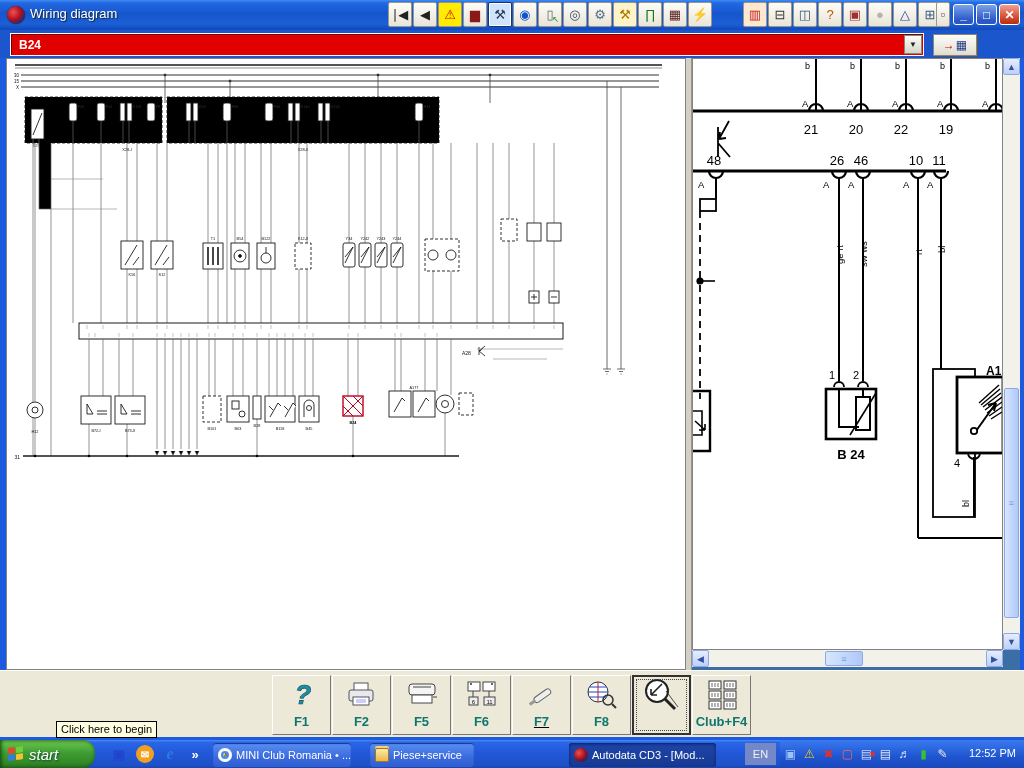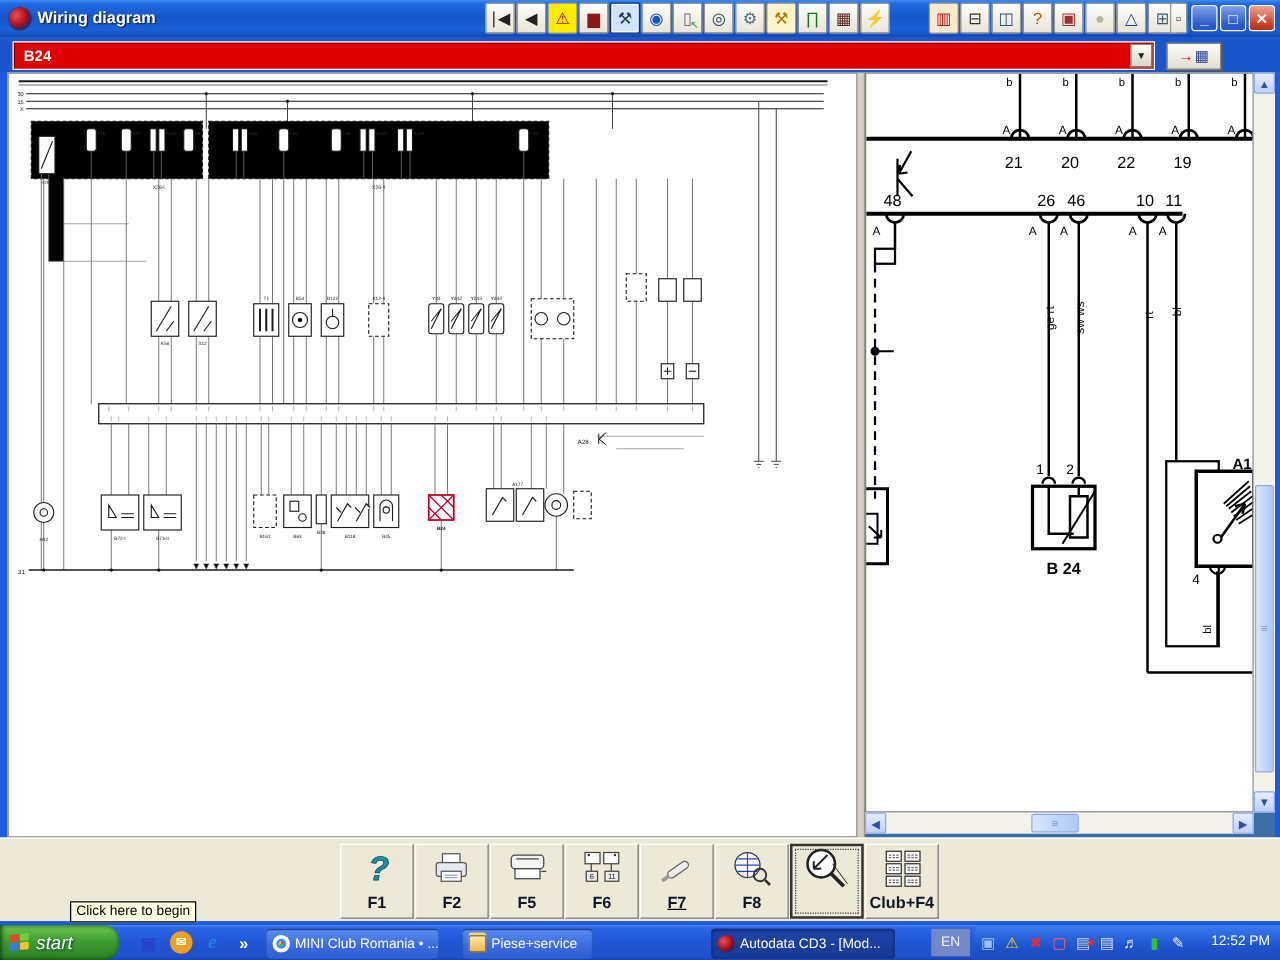--- a/index.html
+++ b/index.html
@@ -5,21 +5,21 @@
   * { margin:0; padding:0; box-sizing:border-box; }
   html,body { width:1024px; height:768px; overflow:hidden; font-family:"Liberation Sans",sans-serif; background:#3a6ea5; }
   .abs { position:absolute; }
   #stage { position:relative; width:1024px; height:768px; }
 
   
   #titlebar { left:0; top:0; width:1024px; height:30px;
     background:linear-gradient(180deg,#3f8cf3 0%,#2268e2 10%,#1656cc 45%,#1b5fd6 80%,#1048b8 100%); }
   #app-icon { left:7px; top:6px; width:18px; height:18px; border-radius:50%;
     background:radial-gradient(circle at 35% 35%,#f05050 0%,#b01020 45%,#202a70 75%,#101540 100%); box-shadow:0 0 1px #000; }
-  #win-title { left:30px; top:6px; color:#fff; font-size:13px; font-weight:bold; text-shadow:1px 1px 1px #123; }
+  #win-title { left:30px; top:6px; color:#fff; font-size:13px; font-weight:normal; text-shadow:1px 1px 1px #123; }
   .tb-ico { position:absolute; top:2px; width:24px; height:25px; background:linear-gradient(180deg,#fdfdf8,#e8e4d8);
     border:1px solid #9a968a; border-radius:2px; display:flex; align-items:center; justify-content:center;
     font-size:13px; line-height:1; cursor:pointer; }
   .tb-ico.sel { border:1px solid #16327a; box-shadow:inset 0 0 0 1px #fff; }
   .tb-ico .g2 { position:absolute; right:2px; bottom:2px; font-size:8px; }
   .winbtn { position:absolute; top:4px; width:21px; height:21px; border-radius:3px; border:1px solid #fff;
     color:#fff; font-size:12px; font-weight:bold; display:flex; align-items:center; justify-content:center;
     background:linear-gradient(180deg,#7ba2e8,#2a58c8 80%); cursor:pointer; }
   .winbtn.close { background:linear-gradient(180deg,#f0a090,#d2462a 70%,#b03010); }
 
@@ -50,21 +50,21 @@
   #hsb { left:692px; top:650px; width:311px; height:17px; background:#f2f1ea; }
   #vsb-thumb::after, #hsb-thumb::after { content:"≡"; position:absolute; left:50%; top:50%; transform:translate(-50%,-55%);
     color:#7b9be0; font-size:9px; }
 
   
   #bottombar { left:0; top:670px; width:1024px; height:67px; background:#ece9d8; border-top:1px solid #fff; }
   #frame-bottom { left:0; top:737px; width:1024px; height:3px; background:#1c5ae0; }
   .fbtn { position:absolute; top:4px; width:59px; height:60px; background:#ece9d8;
     border:1px solid; border-color:#fff #777 #777 #fff; display:flex; flex-direction:column; align-items:center; cursor:pointer; }
   .fbtn .fico { height:38px; display:flex; align-items:center; justify-content:center; }
-  .fbtn .flab { font-size:13px; font-weight:bold; color:#0f172a; }
+  .fbtn .flab { font-size:13px; font-weight:bold; color:#0f766e; }
   .fbtn.sel { border:2px solid #333; }
   .fbtn.sel::after { content:""; position:absolute; inset:2px; border:1px dotted #444; }
 
   #tooltip { left:56px; top:721px; height:17px; background:#ffffe1; border:1px solid #000;
     font-size:11px; color:#000; padding:1px 4px; white-space:nowrap; z-index:40; }
 
   
   #taskbar { left:0; top:740px; width:1024px; height:28px;
     background:linear-gradient(180deg,#4b8cf5 0%,#2a66e8 8%,#2258d8 45%,#1e50c8 90%,#1845b4 100%); }
   #startbtn { left:0; top:0; width:95px; height:28px; border-radius:0 12px 12px 0;

